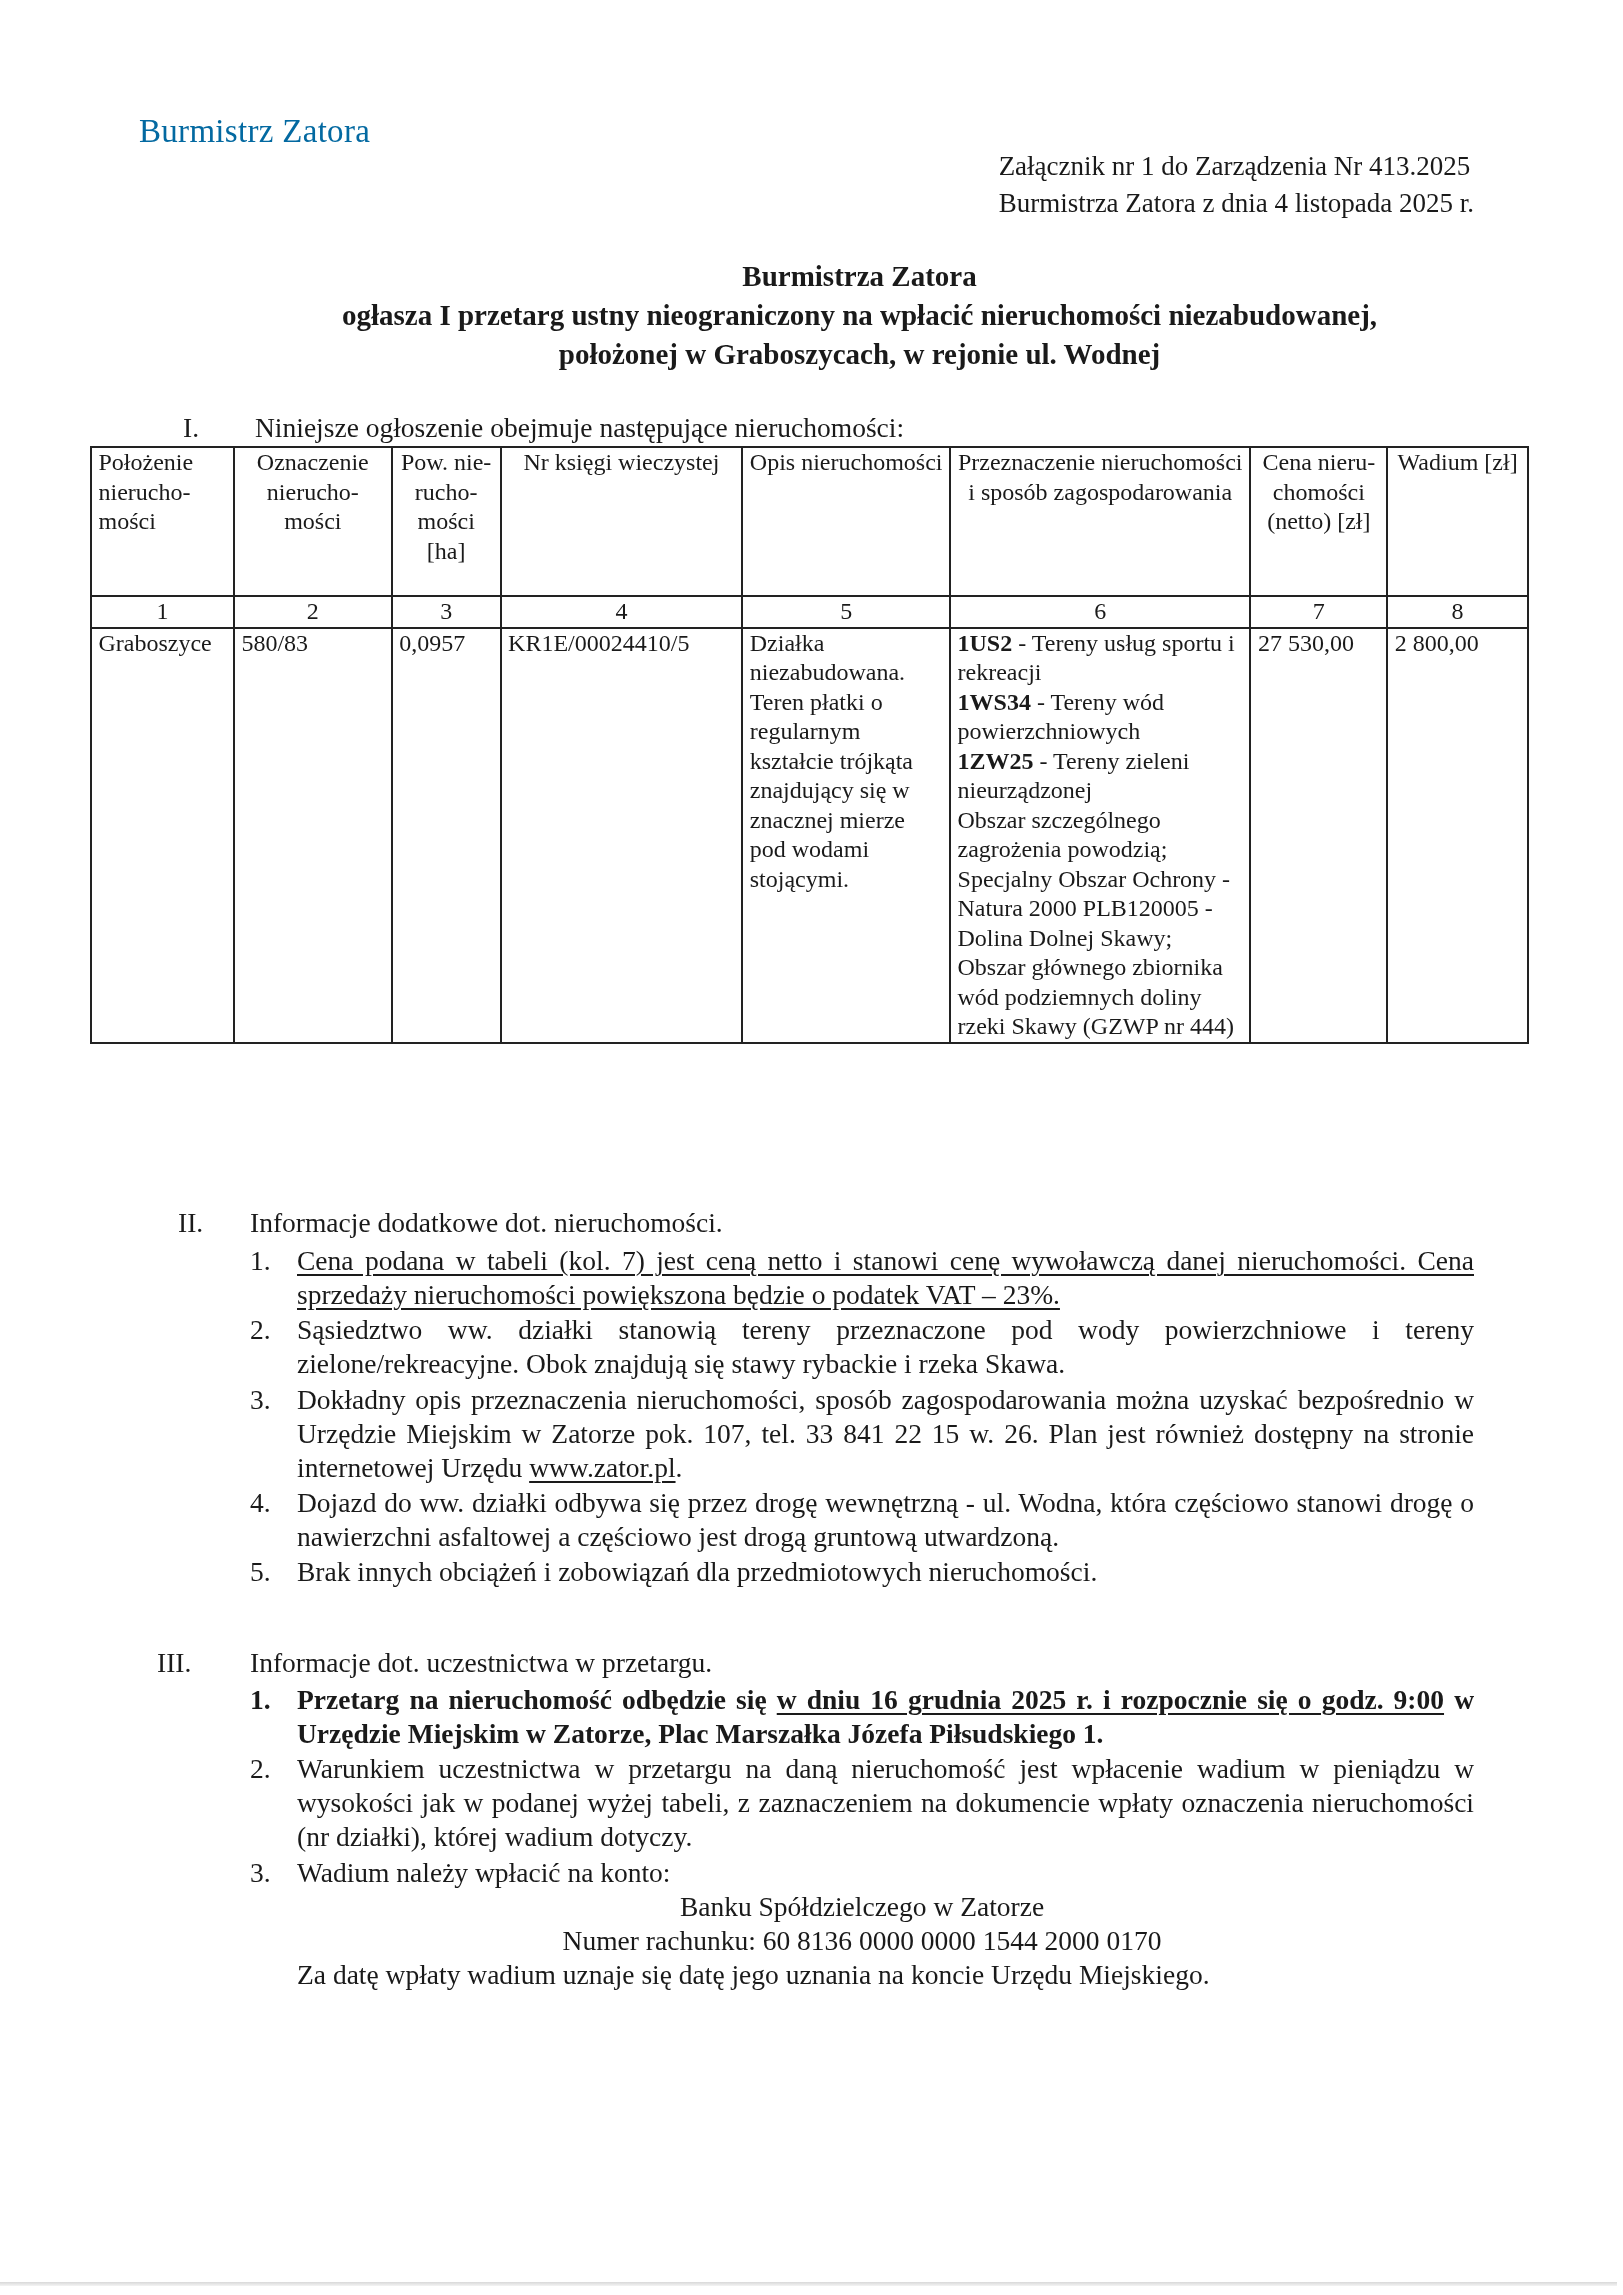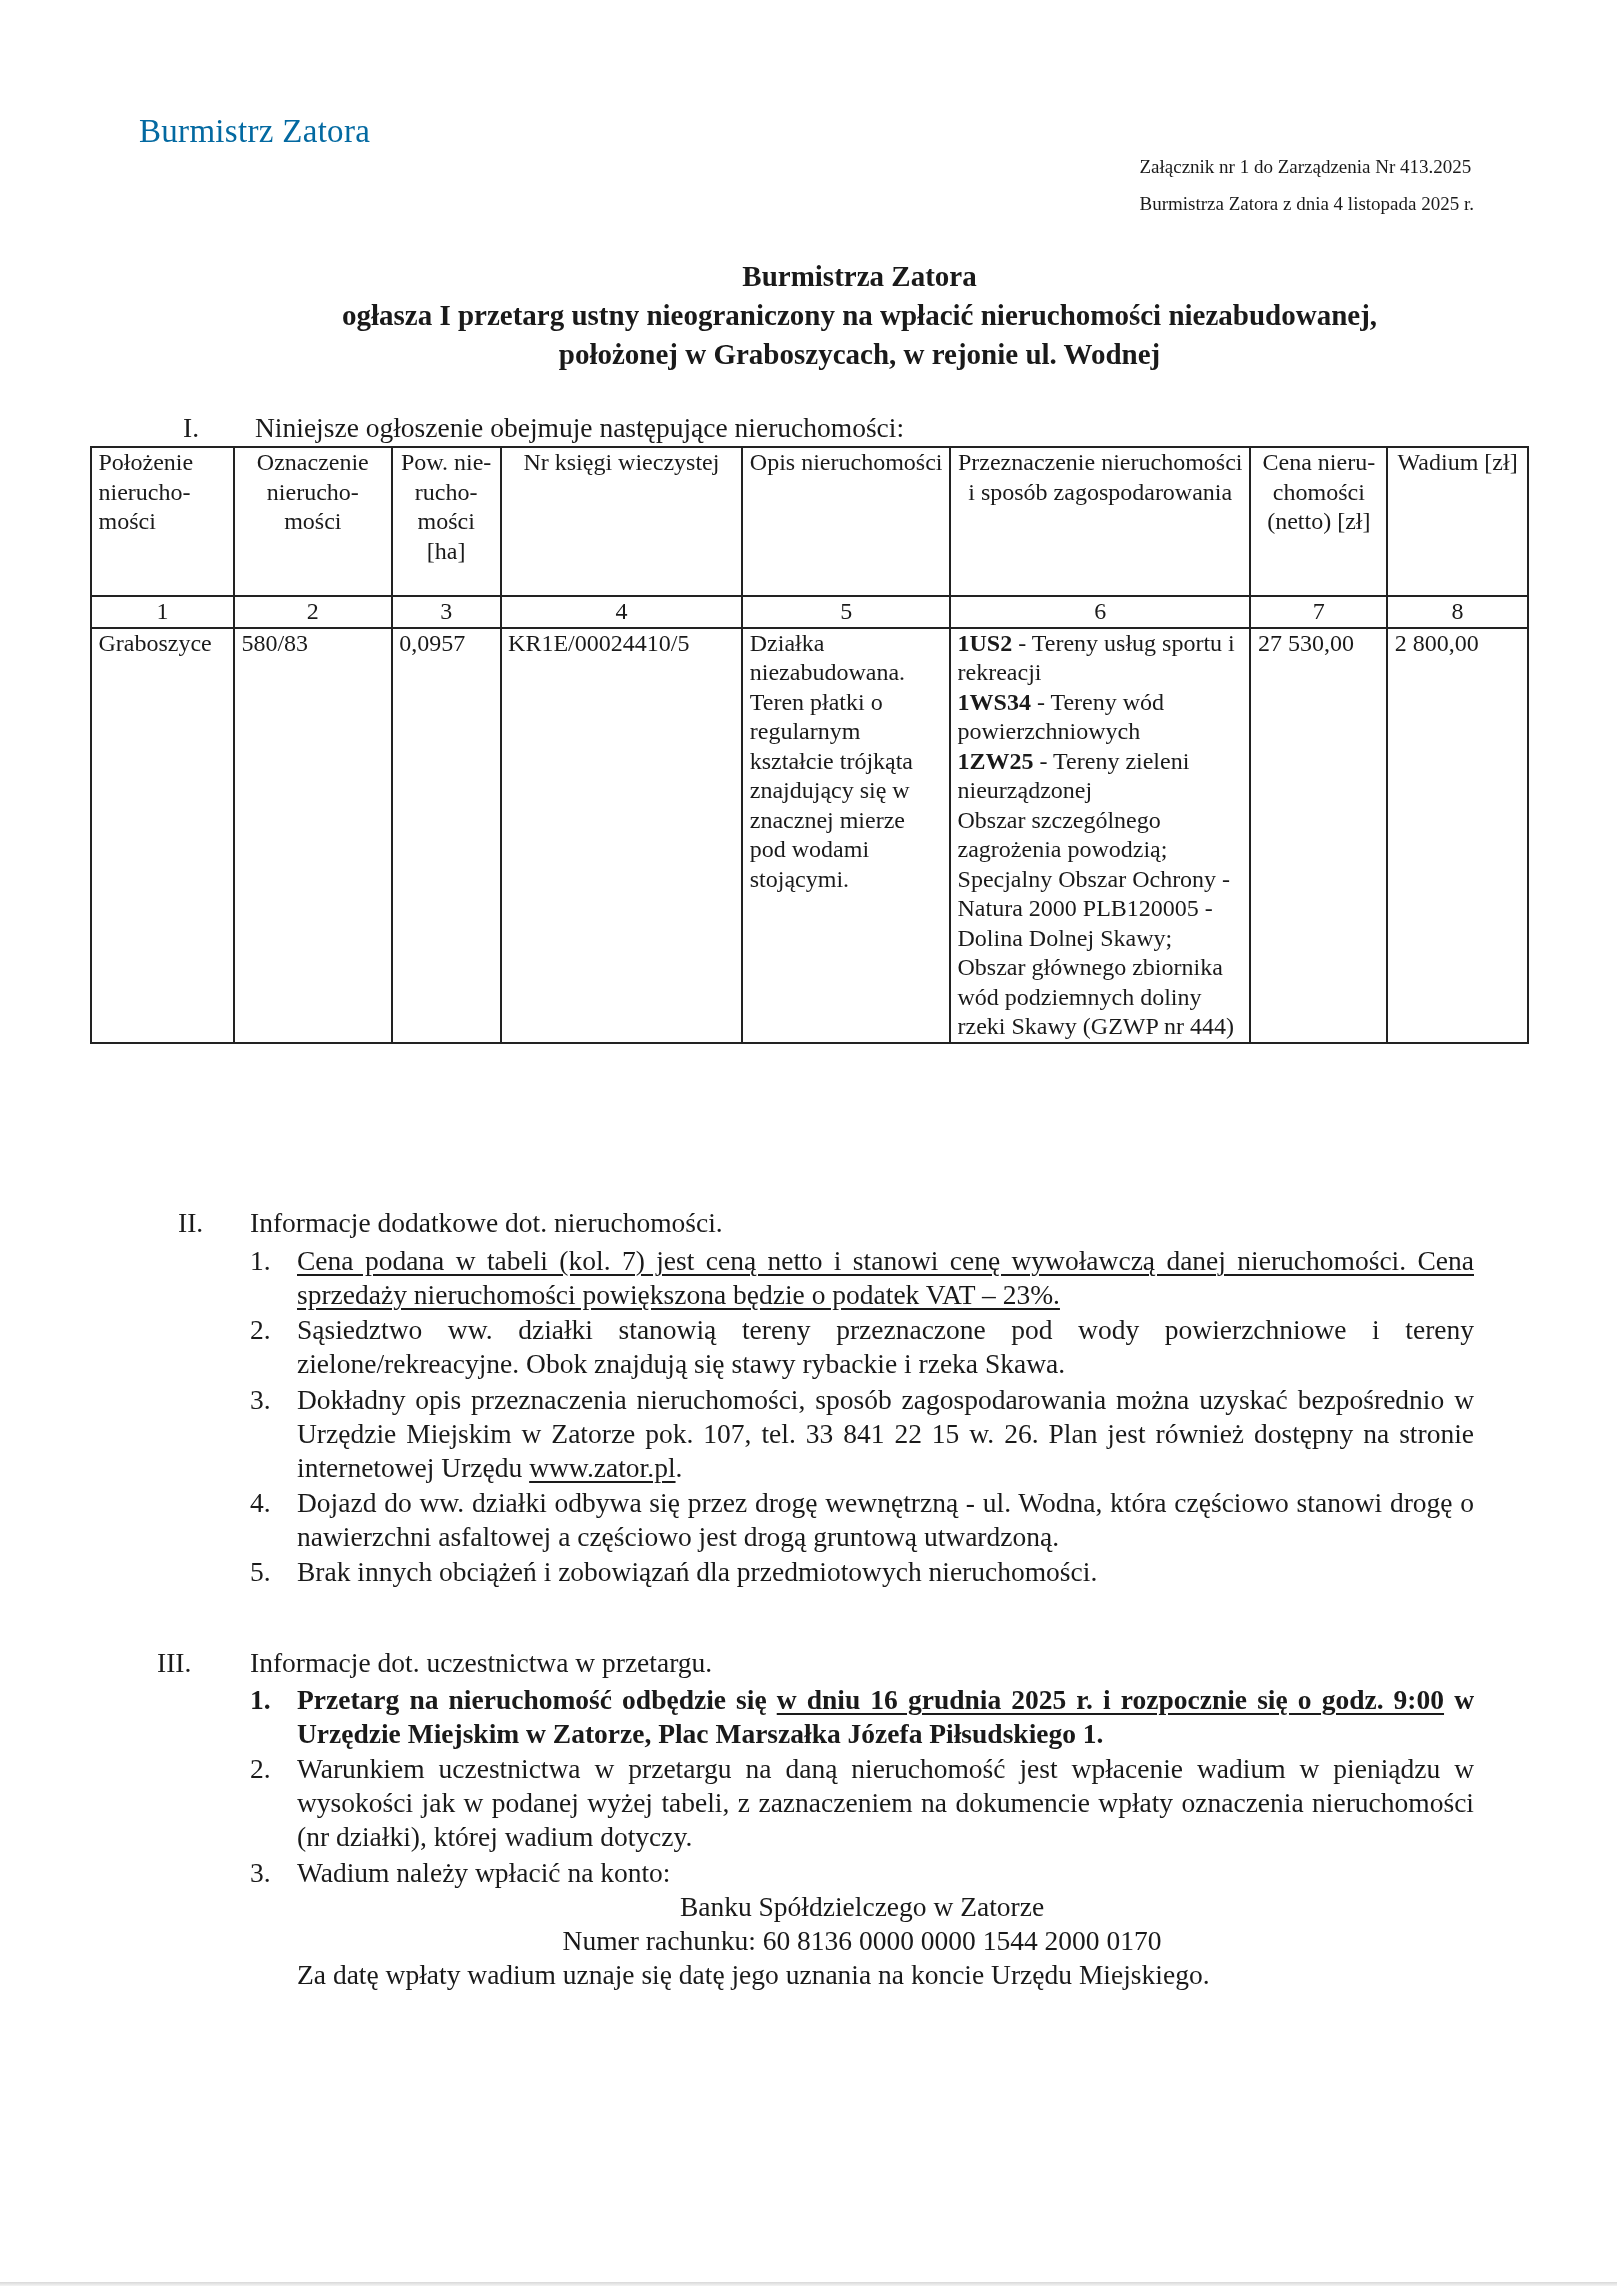--- a/index.html
+++ b/index.html
@@ -1,20 +1,20 @@
 <!DOCTYPE html>
 <html style="font-size:10.5px"><head>
 <meta charset="utf-8">
 <style>
   html, body { margin: 0; padding: 0; background: #ffffff; }
   body { width: 1623px; height: 2295px; position: relative; overflow: hidden;
          font-family: "Liberation Serif", "DejaVu Serif", serif; color: #1a1a1a; }
   .stamp { position: absolute; left: 139px; top: 113px; font-size: 33px; color: #0369a1;
            letter-spacing: 0.3px; }
-  .annex { position: absolute; right: 149px; top: 148px; font-size: 19px; line-height: 37px; text-align: left; }
+  .annex { position: absolute; right: 149px; top: 148px; font-size: 27px; line-height: 37px; text-align: left; }
   .annex div { white-space: nowrap; }
   .title { position: absolute; left: 0; width: 1623px; top: 257px; text-align: center; font-weight: bold;
            font-size: 29px; line-height: 39px; padding-left: 48px; }
   .sec-head { position: absolute; font-size: 27.5px; line-height: 34px; white-space: nowrap; }
   .sec-head .num { display: inline-block; width: 72px; }
   table.props { position: absolute; left: 90px; top: 446px; width: 1439px; border-collapse: collapse;
                 font-size: 24px; line-height: 29.5px; }
   table.props td, table.props th { border: 2px solid #222; vertical-align: top; padding: 0 6.5px; font-weight: normal; }
   table.props th { text-align: center; border-radius: 31px; }
   table.props th.left { text-align: left; }

